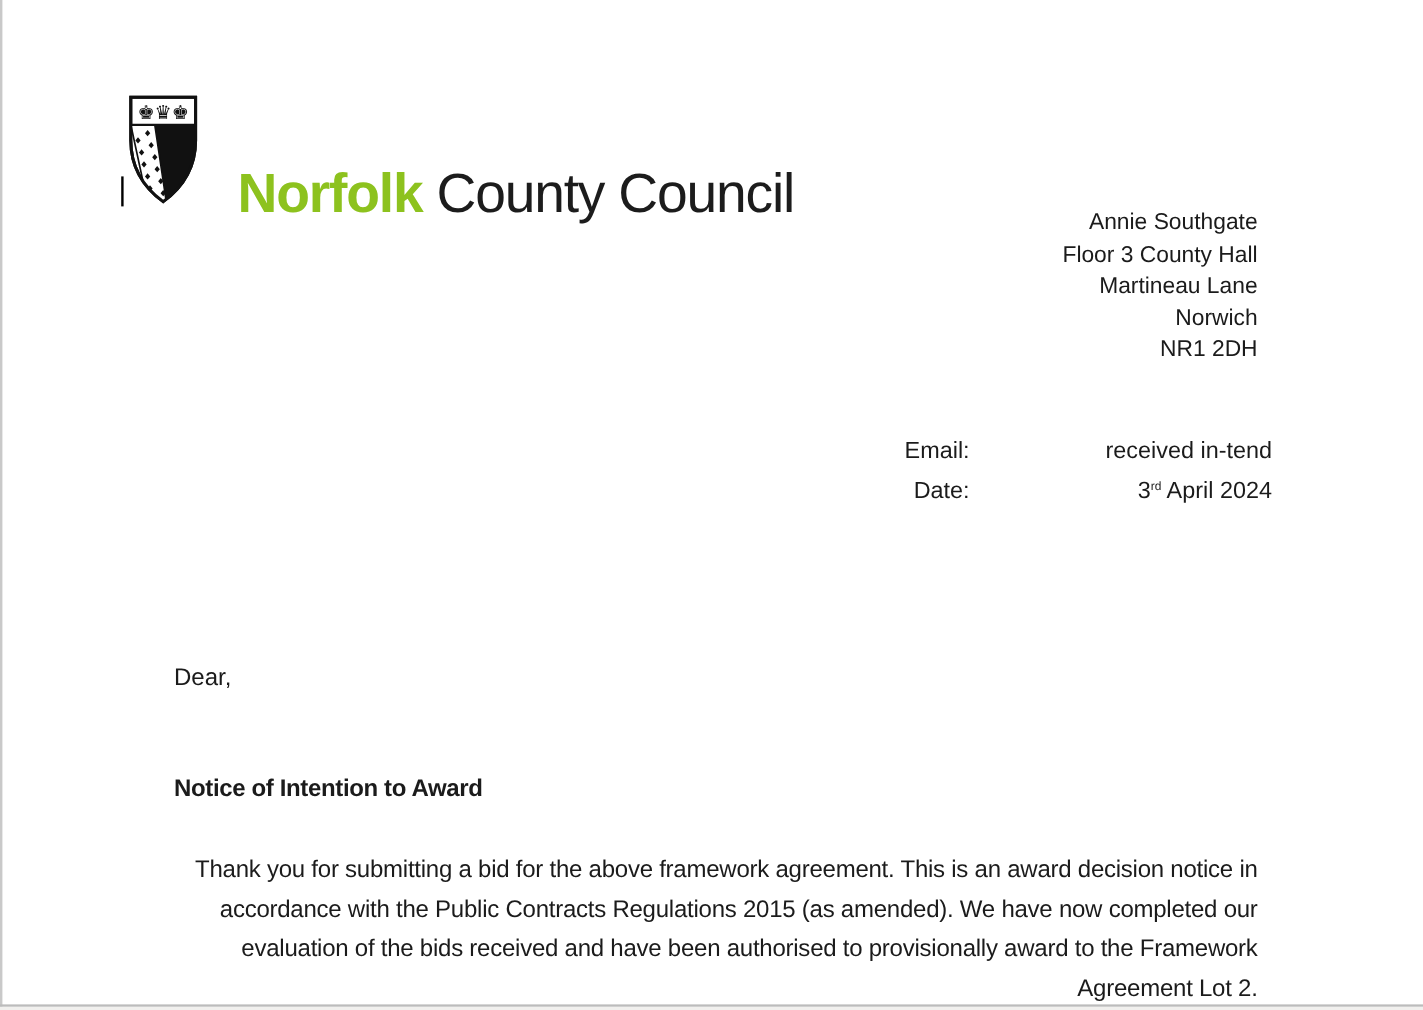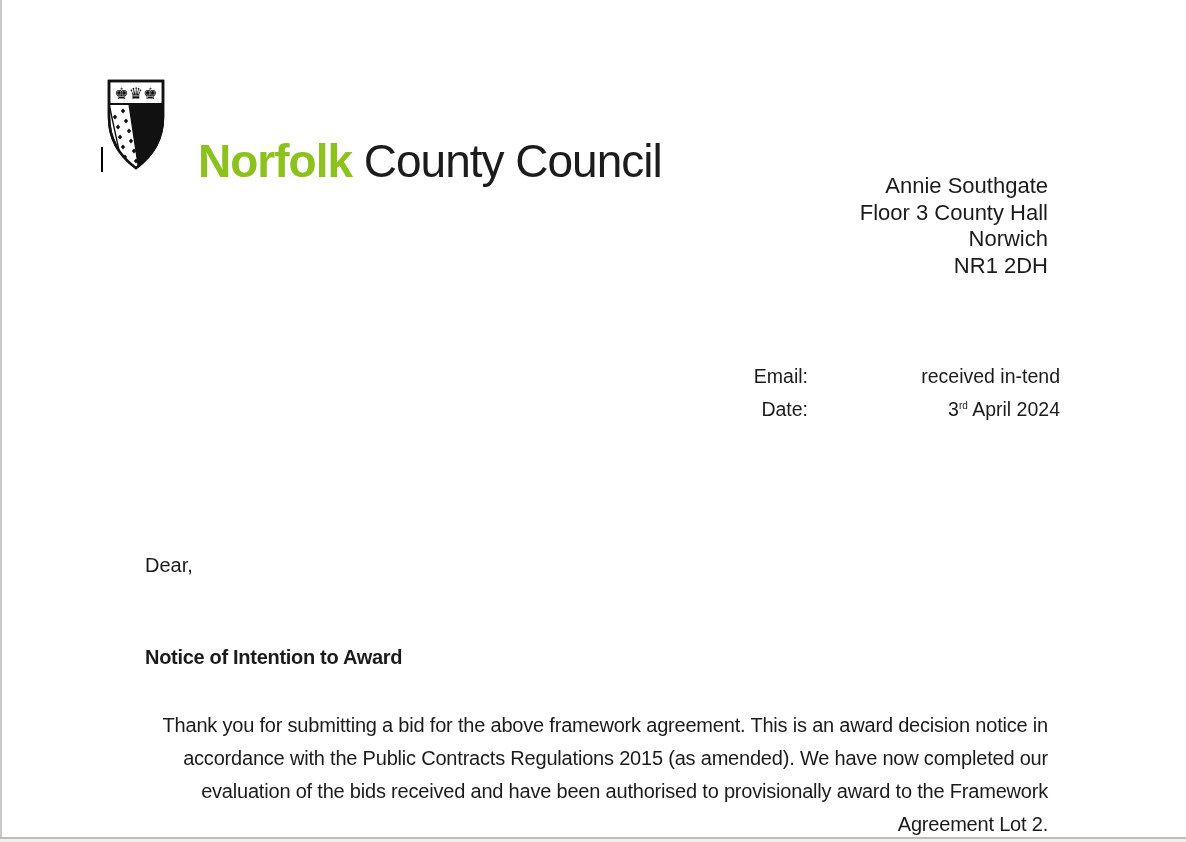--- a/index.html
+++ b/index.html
@@ -28,21 +28,21 @@
   .crest { width:58px; height:92px; display:block; }
   .logo-text {
     position:absolute; left:91px; top:59px;
     font-size:46px; line-height:46px; white-space:nowrap; letter-spacing:-1px;text-align:center;
   }
   .brand { font-weight:bold; color:#8dc21e; }
   .brand-suffix { font-weight:normal; color:#1c1c1c; }
   .caret { position:absolute; left:101px; top:147px; width:2px; height:25px; background:#000; }
   .address {
     position:absolute; top:173px; right:138px;
-    text-align:right; font-size:22px; line-height:26.6px;
+    text-align:right; font-size:19px; line-height:26.6px;
   }
   .meta {
     position:absolute; top:360px; right:126px;
     font-size:19.5px; line-height:33px;
   }
   .meta-row { display:flex; justify-content:flex-end; }
   .meta-value { width:252px; text-align:right; white-space:nowrap; }
   .sup { font-size:10px; position:relative; top:-7px; }
   .salutation { position:absolute; left:145px; top:554px; font-size:20px; }
   .subject {
@@ -96,20 +96,21 @@
     <div class="logo-text">
       <span class="brand">Norfolk</span><span class="brand-suffix"> County Council</span>
     </div>
   </div>
 
   <div class="caret"></div>
 
   <div class="address">
     <div>Annie Southgate</div>
     <div>Floor 3 County Hall</div>
+    <div>Martineau Lane</div>
     <div>Norwich</div>
     <div>NR1 2DH</div>
   </div>
 
   <div class="meta">
     <div class="meta-row">
       <span class="meta-label">Email:</span>
       <span class="meta-value">received in-tend</span>
     </div>
     <div class="meta-row">

